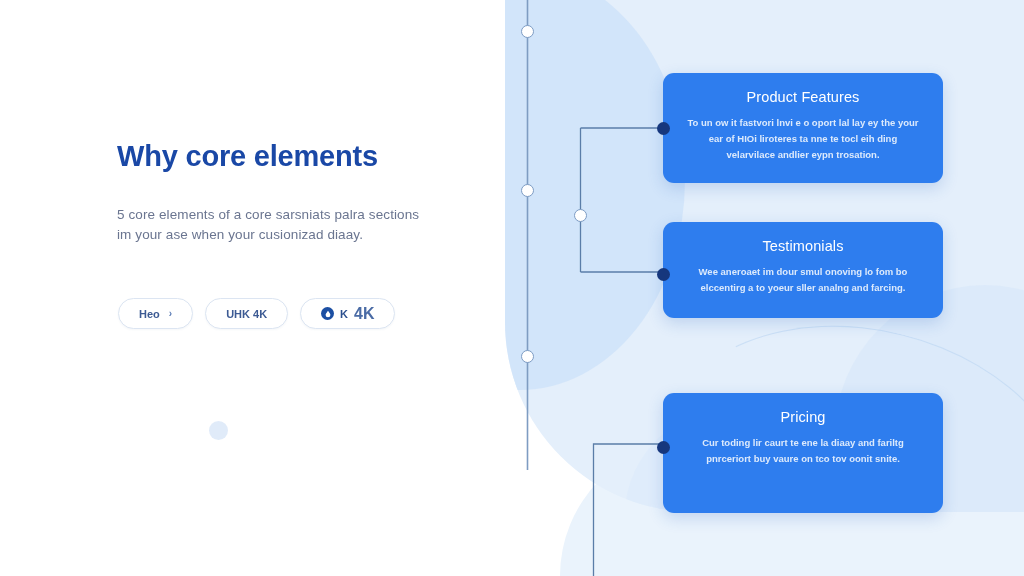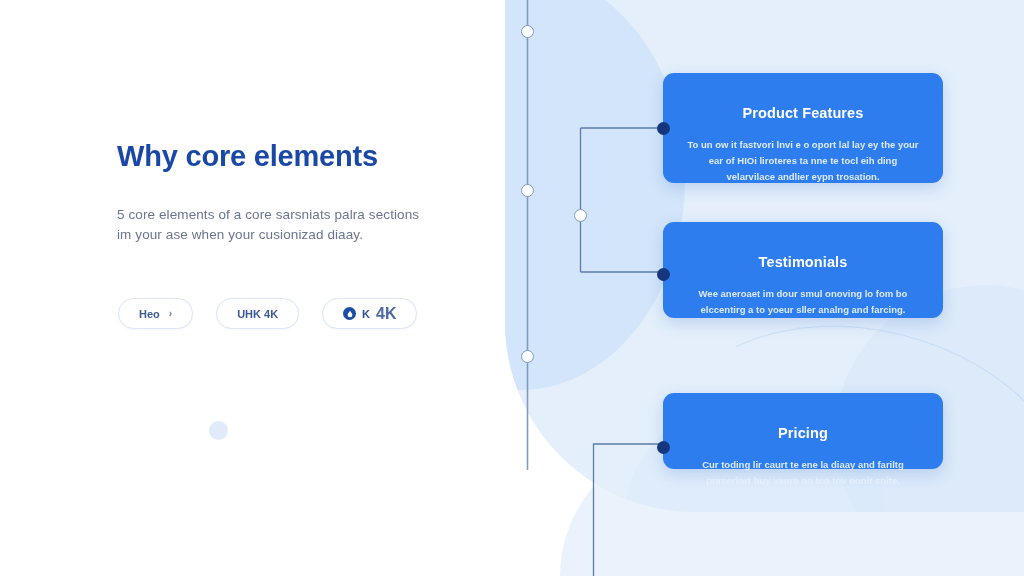--- a/index.html
+++ b/index.html
@@ -123,21 +123,21 @@
     letter-spacing: .1px;
     max-width: 320px;
   }
 
   .pill-row {
     position: absolute;
     left: 118px;
     top: 298px;
     display: flex;
     align-items: flex-end;
-    gap: 23px;
+    gap: 12px;
   }
   .pill {
     display: flex;
     align-items: center;
     justify-content: center;
     gap: 6px;
     height: 29px;
     padding: 0 20px;
     border: 1px solid #dce5f2;
     border-radius: 16px;
@@ -191,26 +191,26 @@
     width: 280px;
     background: #2e7dee;
     border-radius: 11px;
     box-shadow: 0 5px 16px rgba(35, 96, 190, .20);
     padding: 16px 22px 18px 22px;
     box-sizing: border-box;
     text-align: center;
   }
   .card-1 { left: 663px; top: 73px;  height: 110px; }
   .card-2 { left: 663px; top: 222px; height: 96px; }
-  .card-3 { left: 663px; top: 393px; height: 76px; }
+  .card-3 { left: 663px; top: 393px; height: 120px; }
 
   .card-title {
-    margin: 16px;
+    margin: 0;
     font-size: 14.5px;
-    font-weight: bold;
+    font-weight: normal;
     color: #ffffff;
     letter-spacing: .1px;
   }
   .card-body {
     margin: 10px 0 0 0;
     font-size: 9.5px;
     line-height: 16px;
     color: #e6f0fd;
     font-weight: bold;
     filter: blur(.35px);

